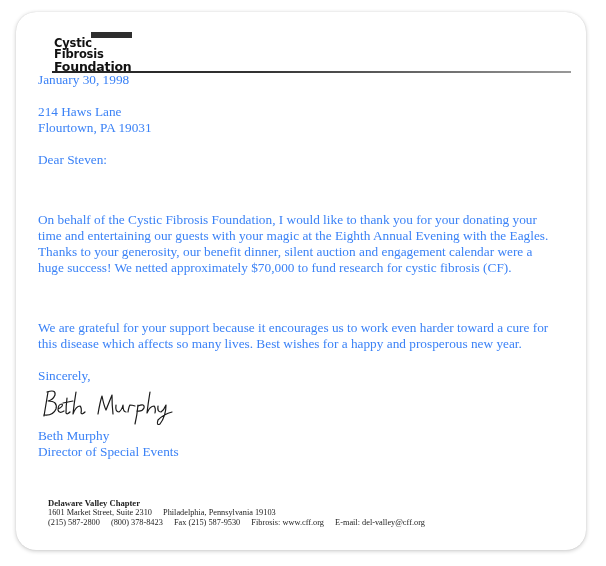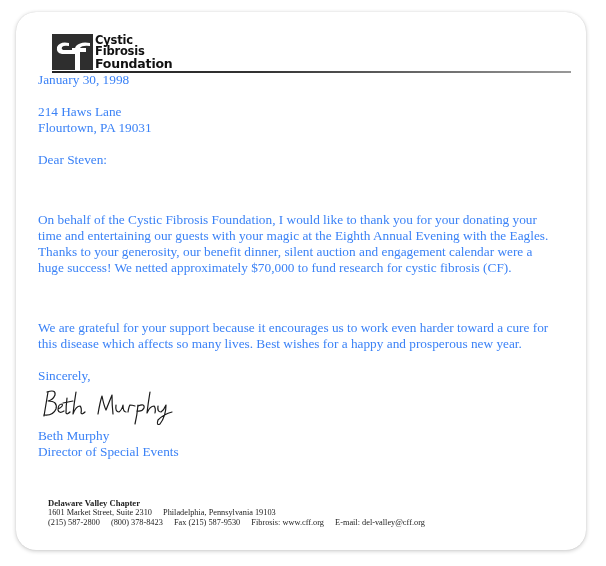--- a/index.html
+++ b/index.html
@@ -22,21 +22,22 @@
     background: #ffffff;
     border-radius: 20px;
     box-shadow: 0 1px 4px rgba(0,0,0,0.22), 0 0 1px rgba(0,0,0,0.15);
   }
   .logo {
     position: absolute;
     left: 52px;
     top: 32px;
     height: 40px;
     display: flex;
-    align-items: center;
+    align-items: flex-end;
+    flex-direction: column;
   }
   .logo-mark {
     width: 41px;
     height: 36px;
     background: #2b2b2b;
     position: relative;
     overflow: hidden;
   }
   .logo-mark svg { display: block; }
   .logo-text {

